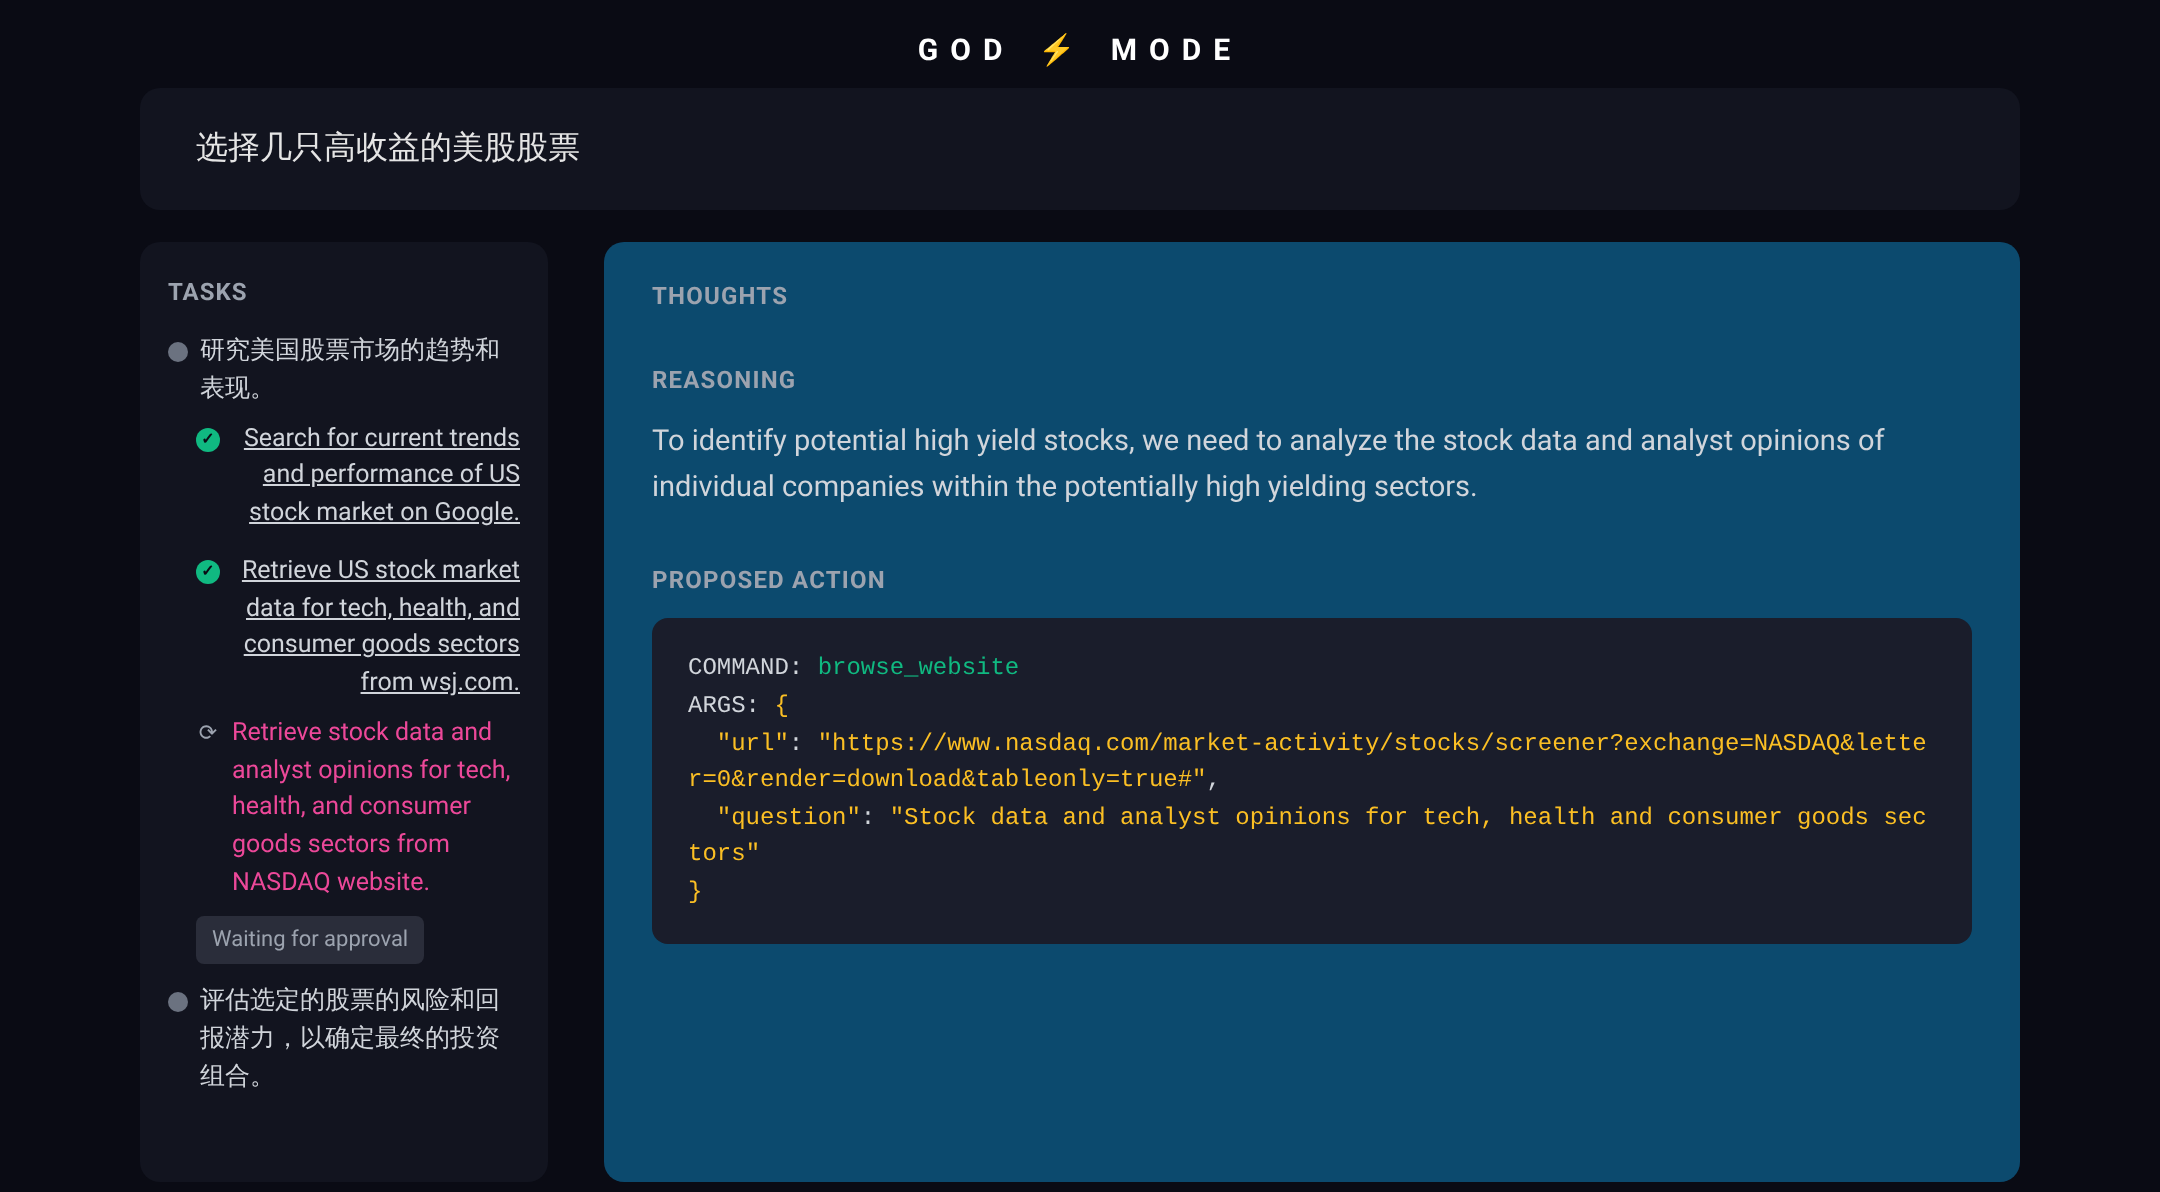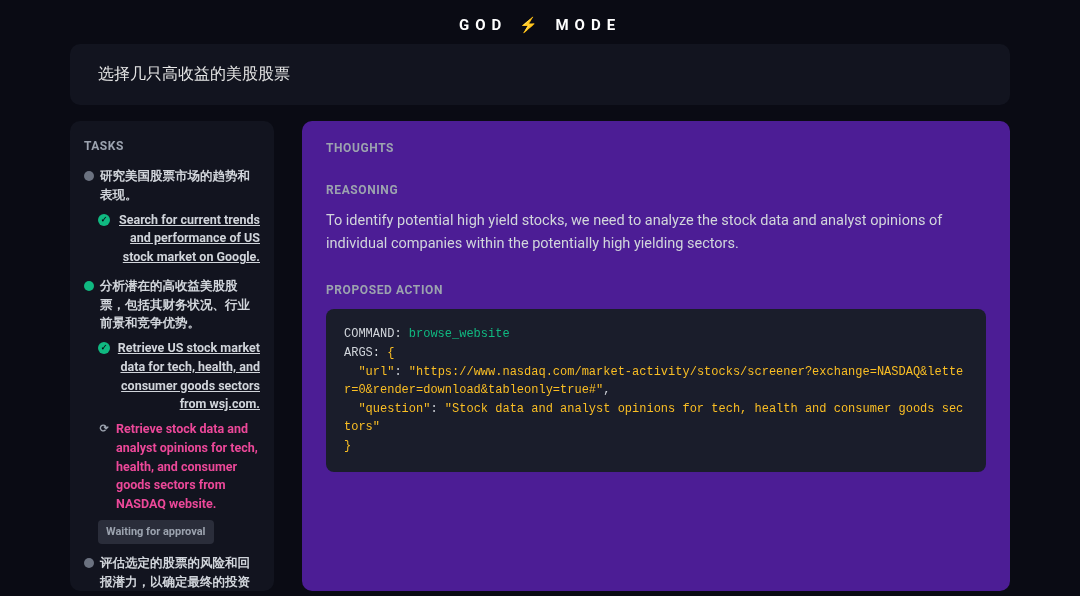--- a/index.html
+++ b/index.html
@@ -59,21 +59,20 @@
       font-weight: 700;
       letter-spacing: 0.5px;
       color: #9ca3af;
       margin-bottom: 14px;
     }
     .task-item {
       margin-bottom: 10px;
       font-size: 12.5px;
       line-height: 1.5;
       color: #d1d5db;
-      font-weight: bold;
     }
     .task-line {
       display: flex;
       align-items: flex-start;
       gap: 6px;
     }
     .task-dot {
       width: 10px;
       height: 10px;
       border-radius: 50%;
@@ -133,21 +132,21 @@
       color: #9ca3af;
       font-size: 11px;
       padding: 4px 8px;
       border-radius: 4px;
       margin-top: 6px;
       margin-left: 14px;
       text-align: right;
     }
     .content {
       flex: 1;
-      background: #4c1d95;
+      background: #0c4a6e;
       border-radius: 10px;
       padding: 20px 24px;
       height: 470px;
       overflow: hidden;
     }
     .section {
       margin-bottom: 28px;
     }
     .section-title {
       font-size: 12px;
@@ -200,24 +199,20 @@
           <span class="task-dot dot-gray"></span>
           <span>研究美国股票市场的趋势和表现。</span>
         </div>
         <div class="subtask">
           <span class="check-icon"></span>
           <span class="subtask-text">Search for current trends and performance of US stock market on Google.</span>
         </div>
       </div>
 
       <div class="task-item">
-        <div class="task-line">
-          <span class="task-dot dot-green-filled"></span>
-          <span>分析潜在的高收益美股股票，包括其财务状况、行业前景和竞争优势。</span>
-        </div>
         <div class="subtask">
           <span class="check-icon"></span>
           <span class="subtask-text">Retrieve US stock market data for tech, health, and consumer goods sectors from wsj.com.</span>
         </div>
         <div class="subtask">
           <span class="spin-icon">⟳</span>
           <span class="subtask-text-plain">Retrieve stock data and analyst opinions for tech, health, and consumer goods sectors from NASDAQ website.</span>
         </div>
         <div class="badge">Waiting for approval</div>
       </div>

